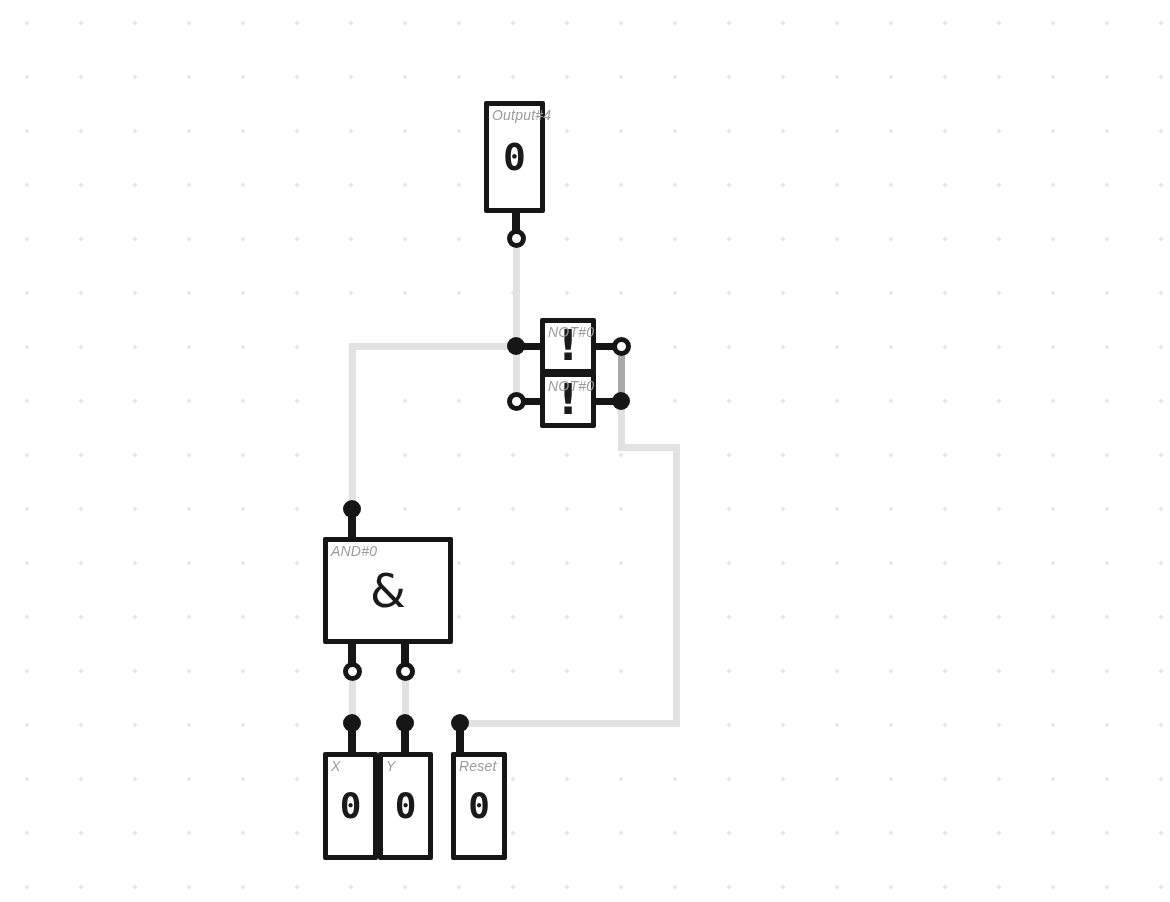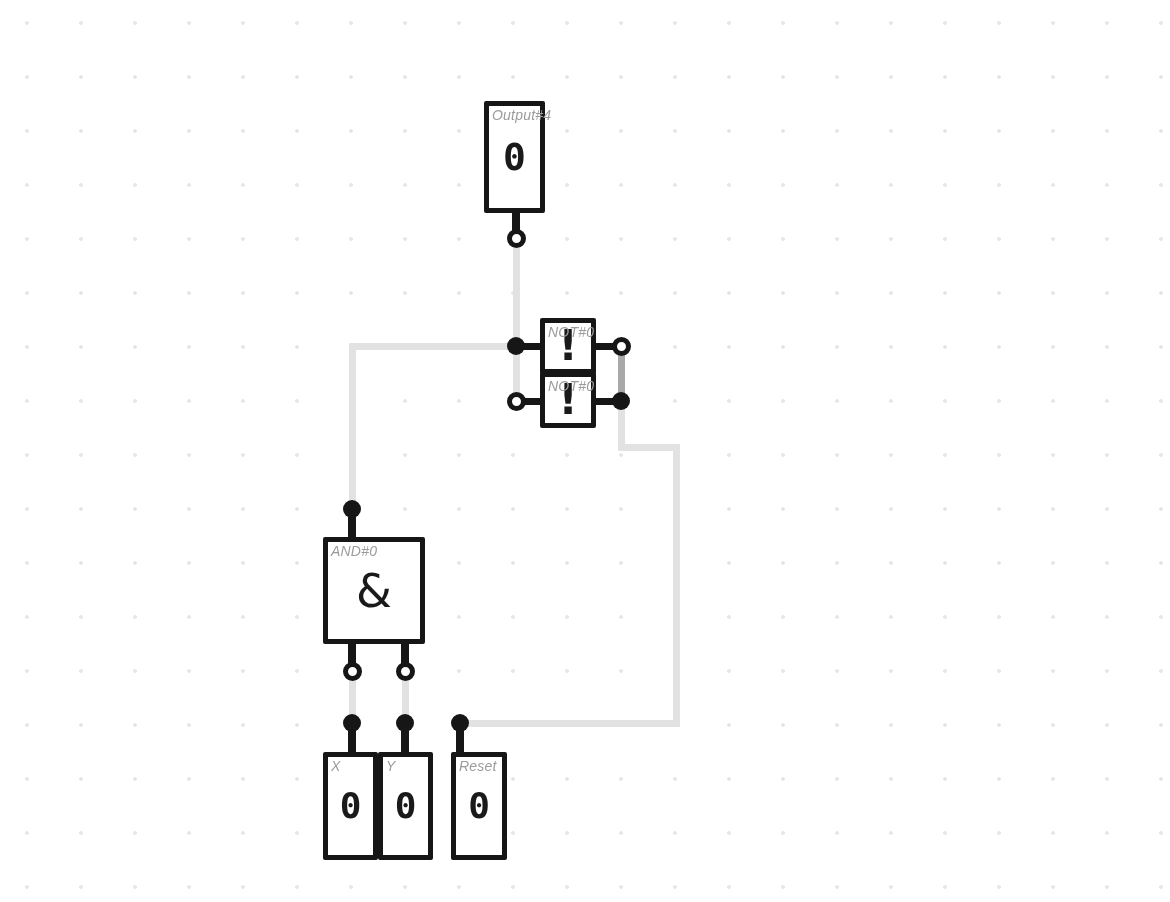--- a/index.html
+++ b/index.html
@@ -111,21 +111,21 @@
   <div class="box" style="left:540px;top:318px;width:56px;height:56px">
     <span class="lbl">NOT#0</span>
     <span class="glyph glyph-not">!</span>
   </div>
 
   <div class="box" style="left:540px;top:372px;width:56px;height:56px">
     <span class="lbl">NOT#0</span>
     <span class="glyph glyph-not">!</span>
   </div>
 
-  <div class="box" style="left:323px;top:537px;width:102px;height:107px">
+  <div class="box" style="left:323px;top:537px;width:130px;height:107px">
     <span class="lbl">AND#0</span>
     <span class="glyph glyph-and">&amp;</span>
   </div>
 
   <div class="box" style="left:323px;top:752px;width:55px;height:108px">
     <span class="lbl">X</span>
     <span class="val val-input">0</span>
   </div>
 
   <div class="box" style="left:378px;top:752px;width:55px;height:108px">

